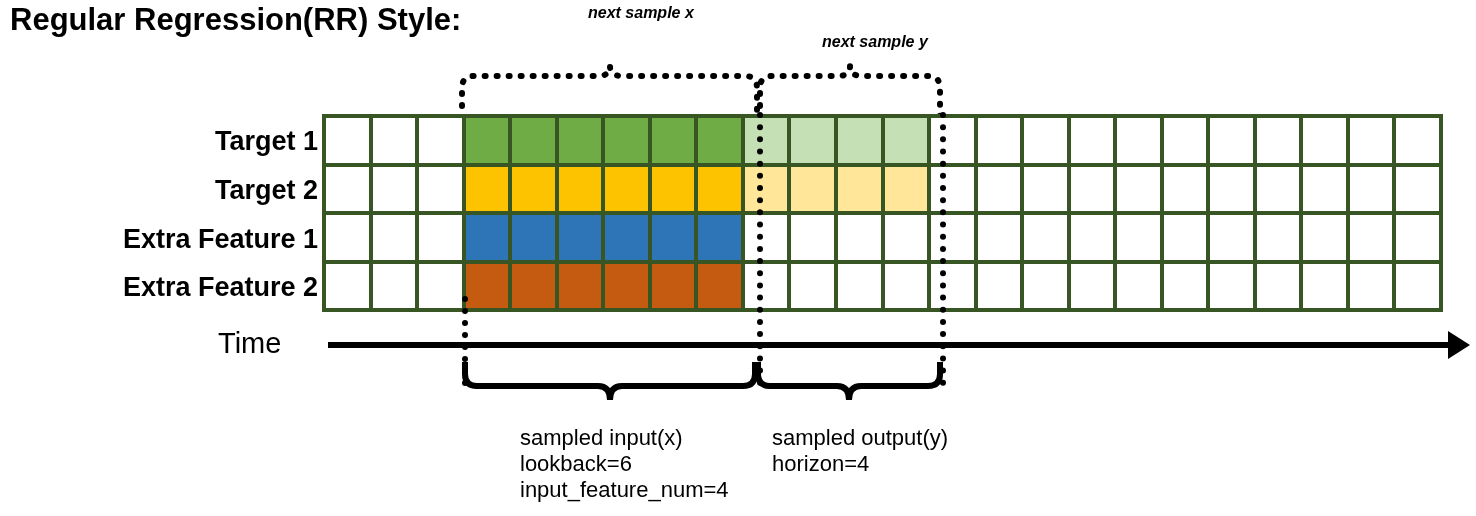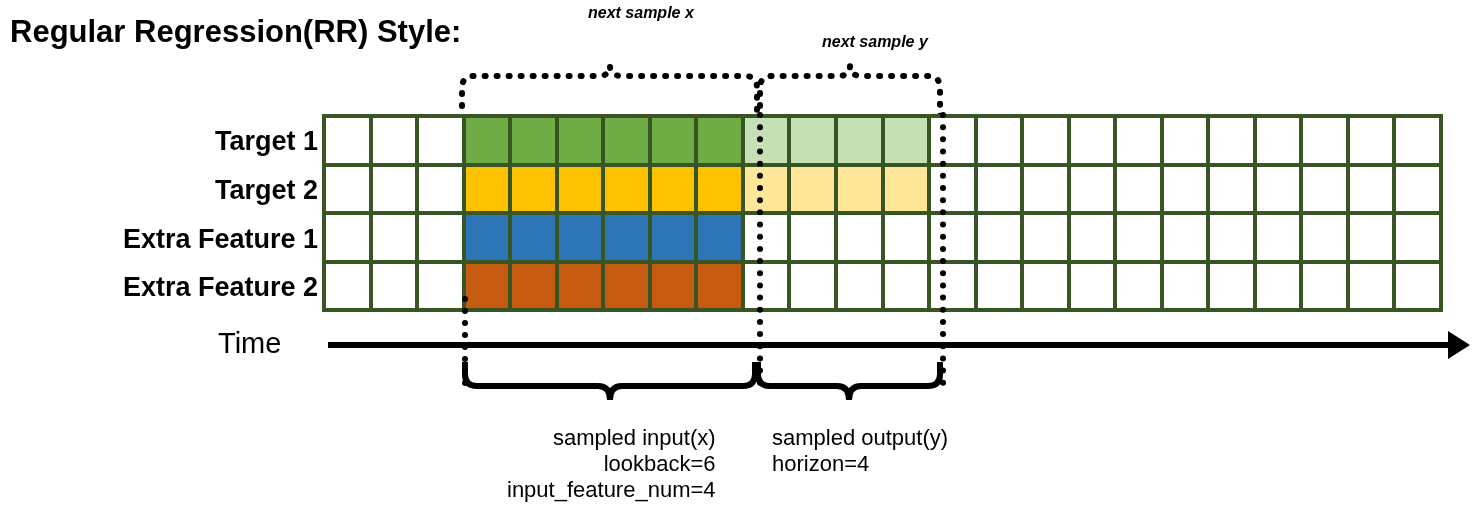--- a/index.html
+++ b/index.html
@@ -6,21 +6,21 @@
   body{
     width:1476px;height:516px;position:relative;overflow:hidden;
     background:#ffffff;
     font-family:"Liberation Sans", sans-serif;
     color:#000000;
   }
   .abs{position:absolute;}
 
   
   #title{
-    left:10px;top:14px;
+    left:10px;top:2px;
     font-size:31px;font-weight:700;letter-spacing:0px;
     white-space:nowrap;
   }
 
   
   .rowlabel{
     right:1158px;              
     width:300px;text-align:right;
     font-size:27px;font-weight:700;white-space:nowrap;
     line-height:1;
@@ -211,21 +211,21 @@
 <div class="abs" id="time-axis"></div>
 <div class="abs" id="time-arrow"></div>
 
 <svg class="abs" style="left:450px;top:360px;" width="510" height="60">
 
   <path d="M 15,2 L 15,14 Q 15,26 27,26 L 148,26 Q 160,26 160,40 Q 160,26 172,26 L 293,26 Q 305,26 305,14 L 305,2" fill="none" stroke="#000" stroke-width="6" stroke-linecap="butt"></path>
 
   <path d="M 308,2 L 308,14 Q 308,26 320,26 L 387,26 Q 399,26 399,40 Q 399,26 411,26 L 478,26 Q 490,26 490,14 L 490,2" fill="none" stroke="#000" stroke-width="6" stroke-linecap="butt"></path>
 </svg>
 
-<div class="abs bottomtext" style="left:507px;top:425px;text-align:right;">
+<div class="abs bottomtext" style="left:520px;top:425px;">
   <div>sampled input(x)</div>
   <div>lookback=6</div>
   <div>input_feature_num=4</div>
 </div>
 
 <div class="abs bottomtext" style="left:772px;top:425px;">
   <div>sampled output(y)</div>
   <div>horizon=4</div>
 </div>
 

